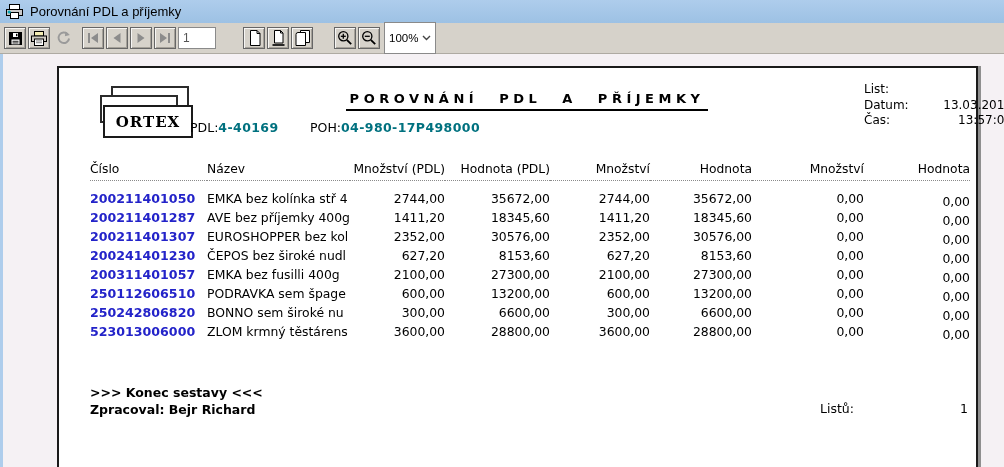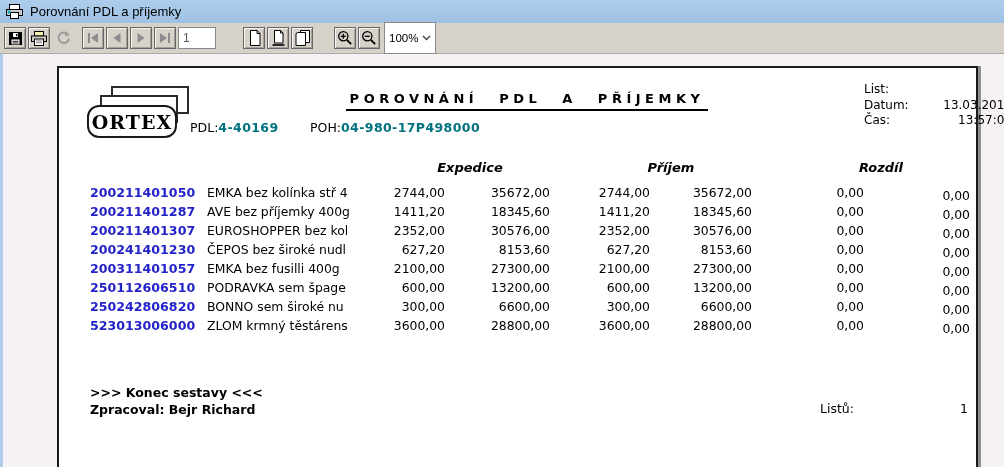--- a/index.html
+++ b/index.html
@@ -28,23 +28,23 @@
   
   .preview{position:relative;height:413px;}
   .left-strip{position:absolute;left:0;top:0;width:3px;height:100%;background:var(--titlebar-bg,#aecdec);}
   .page{position:absolute;left:57px;top:12px;width:917px;height:430px;background:#fff;
     border:2px solid var(--page-border,#1a1a1a);box-shadow:3px 0 0 #8f8f8f;
     font-family:"DejaVu Sans",sans-serif;color:#000;}
 
   .logo-rect{position:absolute;background:#fff;border:2px solid #2b2b2b;}
   .logo-back{left:52px;top:18px;width:74px;height:24px;}
   .logo-mid{left:41px;top:27px;width:74px;height:24px;}
-  .logo-front{left:28px;top:37px;width:86px;height:29px;border-color:#1a1a1a;
+  .logo-front{left:44px;top:37px;width:86px;height:29px;border-color:#1a1a1a;
     display:flex;align-items:center;justify-content:center;
-    font-family:"DejaVu Serif",serif;font-weight:bold;font-size:19px;letter-spacing:1px;border-radius:12px;}
+    font-family:"DejaVu Serif",serif;font-weight:bold;font-size:15px;letter-spacing:1px;}
 
   .idline{position:absolute;top:52px;font-size:12.5px;white-space:nowrap;}
   .id-pdl{left:131px}.id-poh{left:251px}
   .idval{color:var(--accent-teal,#00717f);font-weight:bold;letter-spacing:.4px;}
 
   .rtitle{position:absolute;left:278px;top:20px;width:380px;text-align:center;}
   .rtitle span{display:inline-block;border-bottom:2px solid #000;padding:0 4px 3px 4px;
     font-weight:bold;font-size:13px;letter-spacing:4.5px;word-spacing:12px;white-space:nowrap;}
 
   .meta{position:absolute;left:761px;top:14px;width:148px;font-size:12px;margin-left:44px;}
@@ -218,25 +218,29 @@
           <col style="width:117px">
             <col style="width:143px">
             <col style="width:95px">
             <col style="width:105px">
           <col style="width:100px">
             <col style="width:102px">
             <col style="width:112px">
             <col style="width:106px">
         </colgroup>
         <thead>
-          <tr class="group-row">
-            <th colspan="2" style="padding-left:0"></th>
-            <th colspan="2">Expedice</th>
-            <th colspan="2">Příjem</th>
-            <th colspan="2">Rozdíl</th>
+          <tr class="cols-row">
+            <th class="l">Číslo</th>
+            <th class="l">Název</th>
+            <th>Množství (PDL)</th>
+            <th>Hodnota (PDL)</th>
+            <th>Množství</th>
+            <th>Hodnota</th>
+            <th>Množství</th>
+            <th>Hodnota</th>
           </tr>
         </thead>
         <tbody>
             <tr>
               <td class="c0">200211401050</td>
               <td class="c1">EMKA bez kolínka stř 4</td>
               <td class="c2">2744,00</td>
               <td class="c3">35672,00</td>
               <td class="c4">2744,00</td>
               <td class="c5">35672,00</td>

